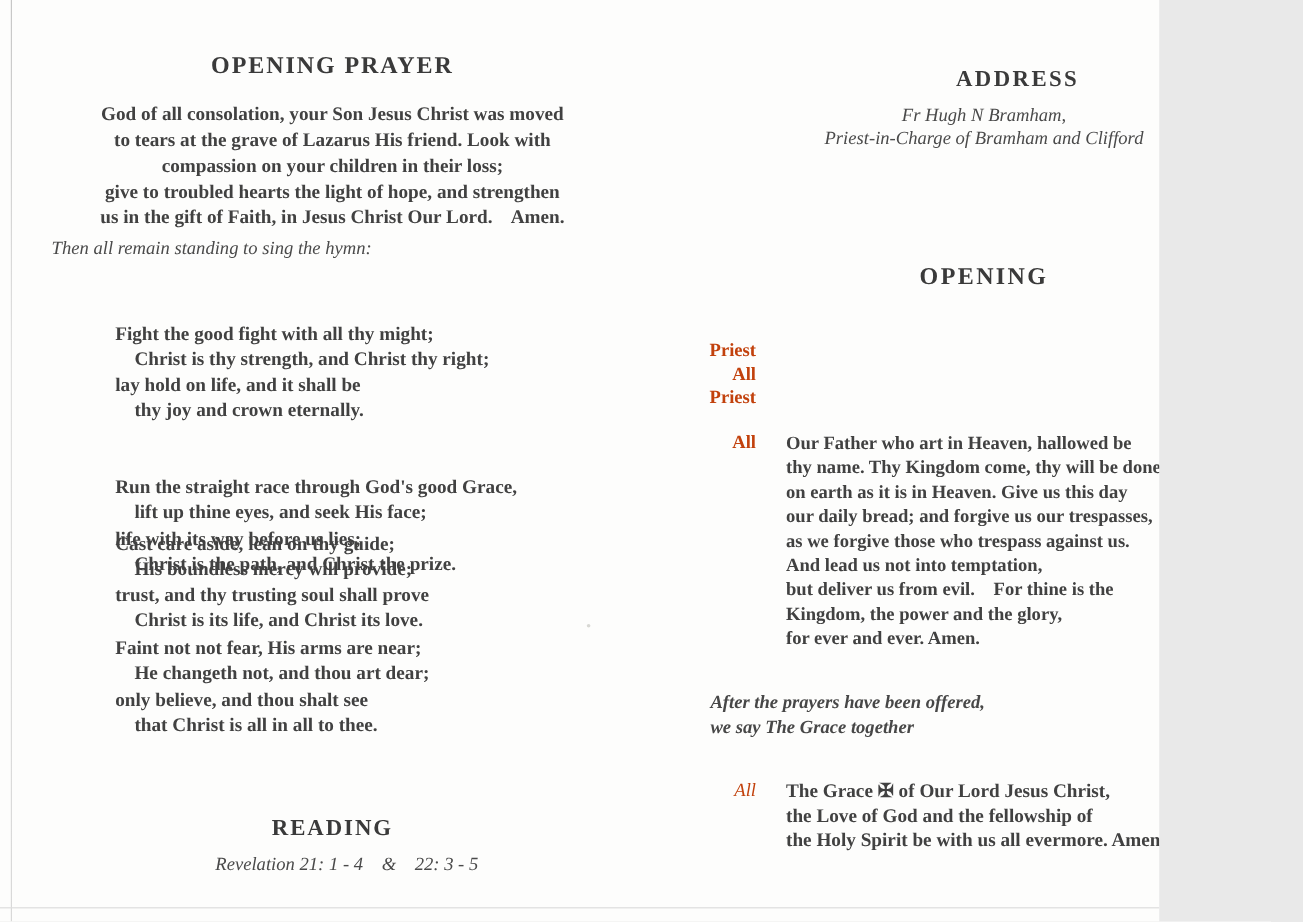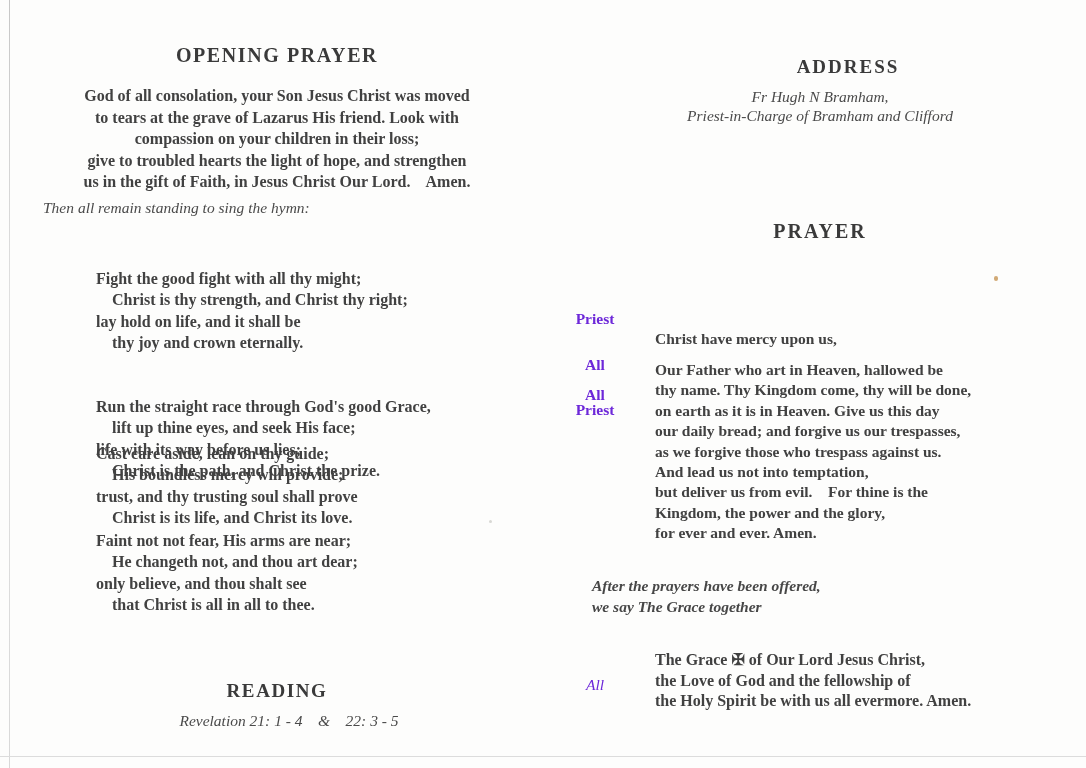--- a/index.html
+++ b/index.html
@@ -2,21 +2,21 @@
 <html><head>
 <meta charset="utf-8">
 <style>
   html, body { margin: 0; padding: 0; }
   body {
     font-family: "Liberation Serif", "DejaVu Serif", serif;
     background: #e9e9e9;
   }
   .scan {
     position: relative;
-    width: 1086px;
+    width: 966px;
     height: 768px;
     background: #fdfdfc;
     overflow: hidden;
     color: #414141;
   }
   
   .edge-v {
     position: absolute; left: 9px; top: 0; width: 1px; height: 768px;
     background: linear-gradient(#b9b9b9, #d9d9d9 40%, #cfcfcf);
     opacity: .8;
@@ -77,26 +77,25 @@
 
   
   .ad-title   { left: 628px; width: 440px; top: 56px; letter-spacing: 2px; }
   .ad-speaker { left: 600px; width: 440px; top: 88px; line-height: 18.5px; text-align: center; }
   .pr-title   { left: 600px; width: 440px; top: 220px; letter-spacing: 2px; }
 
   .responses  { left: 560px; top: 283px; width: 500px; }
   .resp-row   { display: flex; line-height: 19.7px; }
   .label {
     flex: 0 0 70px;
-    text-align: center;
+    text-align: right;
     font-weight: bold;
     font-size: 15.5px;
     margin-right: 25px;
-    color: #6d28d9;
-    margin-top: 26px;
+    color: #c2410c;
   }
   .label.it { font-style: italic; font-weight: normal; font-size: 15.5px; }
   .resp-text { font-weight: bold; font-size: 15.5px; }
 
   .lords      { left: 560px; top: 360px; width: 510px; display: flex; }
   .lords .txt { font-weight: bold; font-size: 15.5px; line-height: 20.4px; white-space: pre-wrap; }
 
   .grace-rubric { left: 592px; width: 440px; top: 576px; text-align: left; line-height: 20.5px; font-size: 15.5px; }
 
   .grace      { left: 560px; top: 650px; width: 520px; display: flex; }
@@ -142,29 +141,28 @@
 
     <h2 class="blk title small rd-title">READING</h2>
     <p class="blk italic rd-ref">Revelation 21: 1 - 4    &amp;    22: 3 - 5</p>
   </section>
 
   <section>
     <h1 class="blk title small ad-title">ADDRESS</h1>
     <p class="blk italic ad-speaker">Fr Hugh N Bramham,
 Priest-in-Charge of Bramham and Clifford</p>
 
-    <h1 class="blk title pr-title">PRAYER</h1>
+    <h1 class="blk title pr-title">OPENING</h1>
 
     <div class="blk responses">
       <div class="resp-row">
         <span class="label">Priest</span>
       </div>
       <div class="resp-row">
         <span class="label">All</span>
-        <span class="resp-text">Christ have mercy upon us,</span>
       </div>
       <div class="resp-row">
         <span class="label">Priest</span>
       </div>
     </div>
 
     <div class="blk lords">
       <span class="label">All</span>
       <span class="txt">Our Father who art in Heaven, hallowed be
 thy name. Thy Kingdom come, thy will be done,

